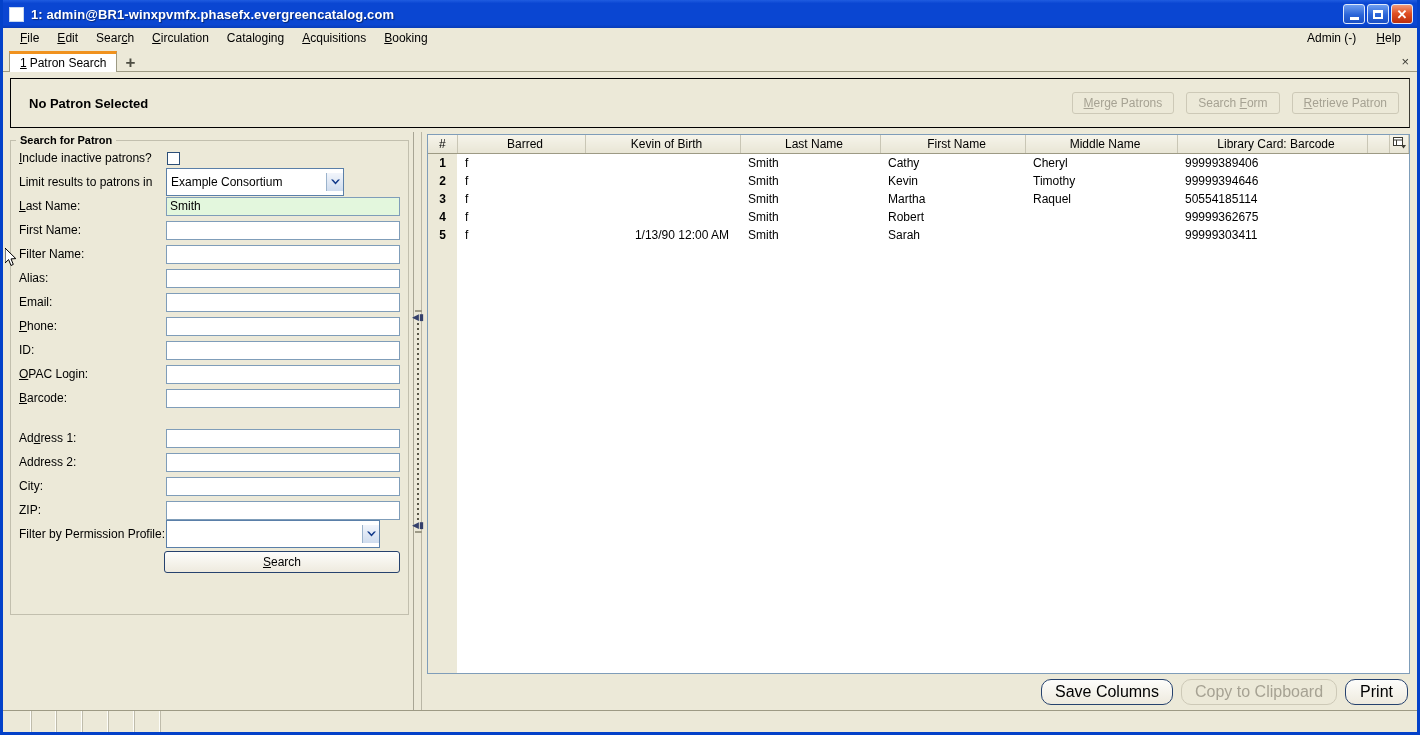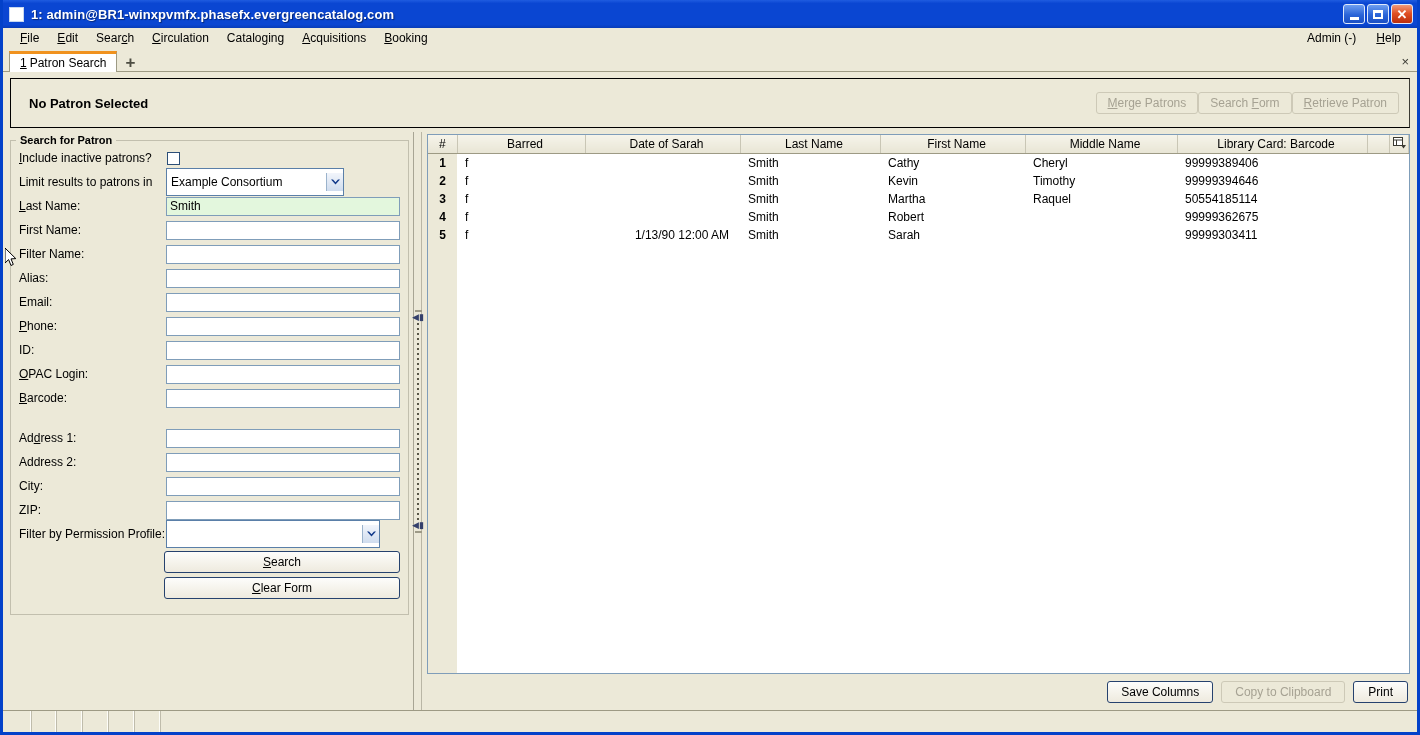--- a/index.html
+++ b/index.html
@@ -147,21 +147,21 @@
     border-right: 1px solid #3a3a33;
     background: #ece9d8;
     display: flex; align-items: center;
     padding: 0 10px 0 18px;
     box-sizing: border-box;
   }
   #patron-bar .title {
     font-weight: bold; font-size: 13px;
     flex: 1 1 auto;
   }
-  .topbtns { display:flex; gap: 0; }
+  .topbtns { display:flex; gap: 12px; }
   .btn {
     font-family:"Liberation Sans", sans-serif;
     font-size: 12px;
     padding: 3px 11px;
     background: linear-gradient(to bottom,#fdfdfb,#efece0);
     border: 1px solid #26426e;
     border-radius: 3px;
     color: #000;
     white-space: nowrap;
     cursor: default;
@@ -354,25 +354,25 @@
   #grid-filler .numcol { flex: 0 0 29px; background: #ece9d8; }
   #grid-filler .rest { flex: 1 1 auto; background: #fff; }
 
   #gridbtns {
     flex: 0 0 36px;
     display: flex; align-items: center; justify-content: flex-end;
     gap: 8px;
     padding-right: 2px;
   }
   .gbtn {
-    font-size: 12px;
+    font-size: 16px;
     padding: 3px 13px;
     background: linear-gradient(to bottom,#fdfdfb,#eeeade);
     border: 1px solid #26426e;
-    border-radius: 3px;
+    border-radius: 10px;
     cursor: default;
     white-space: nowrap;
     text-align: center;
   }
   .gbtn.disabled {
     color:#a6a293; border:1px solid #cdc9b7; background:#ece9d8;
   }
   .gbtn.print { padding: 3px 14px; }
 
   
@@ -555,23 +555,20 @@
                 <span class="arrow">
                   <svg width="11" height="8" viewBox="0 0 11 8">
                       <path d="M1 1.5 L5.5 6.5 L10 1.5 L8 1.5 L5.5 4.3 L3 1.5 Z" fill="#11398a"></path>
                     </svg>
                 </span>
               </div>
             </div>
 
             <div class="btnrow">
               <div class="wide-btn"><u>S</u>earch</div>
-            </div>
-            <div class="btnrow second">
-              <div class="wide-btn"><u>C</u>lear Form</div>
             </div>
 
           </div>
         </fieldset>
       </div>
 
       <div id="splitter">
         <div class="bar"></div>
         <div class="bar2"></div>
         <div class="grip">
@@ -635,21 +632,21 @@
               <col style="width:145px">
               <col style="width:152px">
               <col style="width:190px">
               <col>
               <col style="width:19px">
             </colgroup>
             <thead>
               <tr>
                 <th class="num">#</th>
                 <th>Barred</th>
-                <th>Date of Sarah</th>
+                <th>Kevin of Birth</th>
                 <th>Last Name</th>
                 <th>First Name</th>
                 <th>Middle Name</th>
                 <th>Library Card: Barcode</th>
                 <th></th>
                 <th class="picker">
                   <svg width="13" height="12" viewBox="0 0 13 12">
                     <rect x="0.5" y="0.5" width="9" height="8" fill="#fff" stroke="#3a3a33"></rect>
                     <line x1="0.5" y1="3" x2="9.5" y2="3" stroke="#3a3a33"></line>
                     <line x1="3.5" y1="3" x2="3.5" y2="8.5" stroke="#3a3a33"></line>

